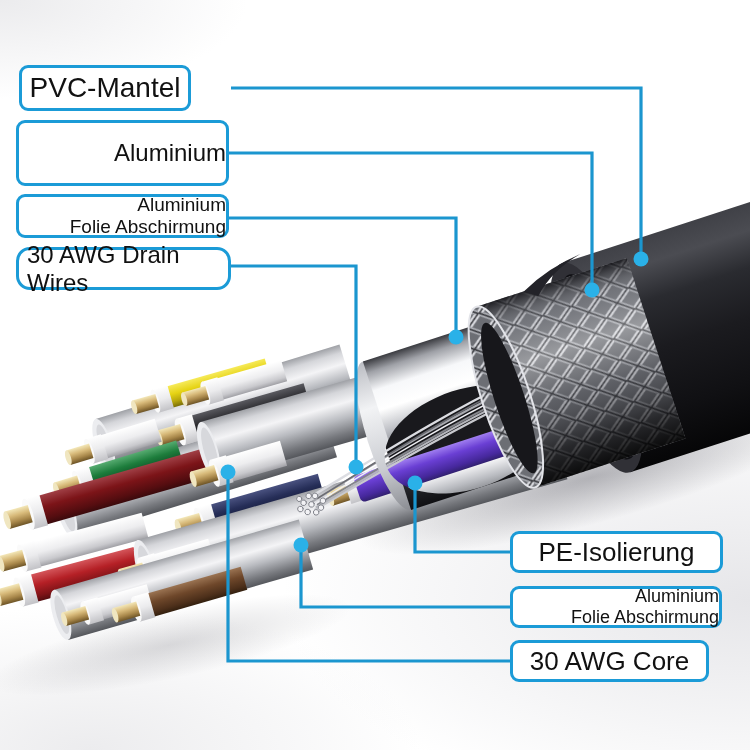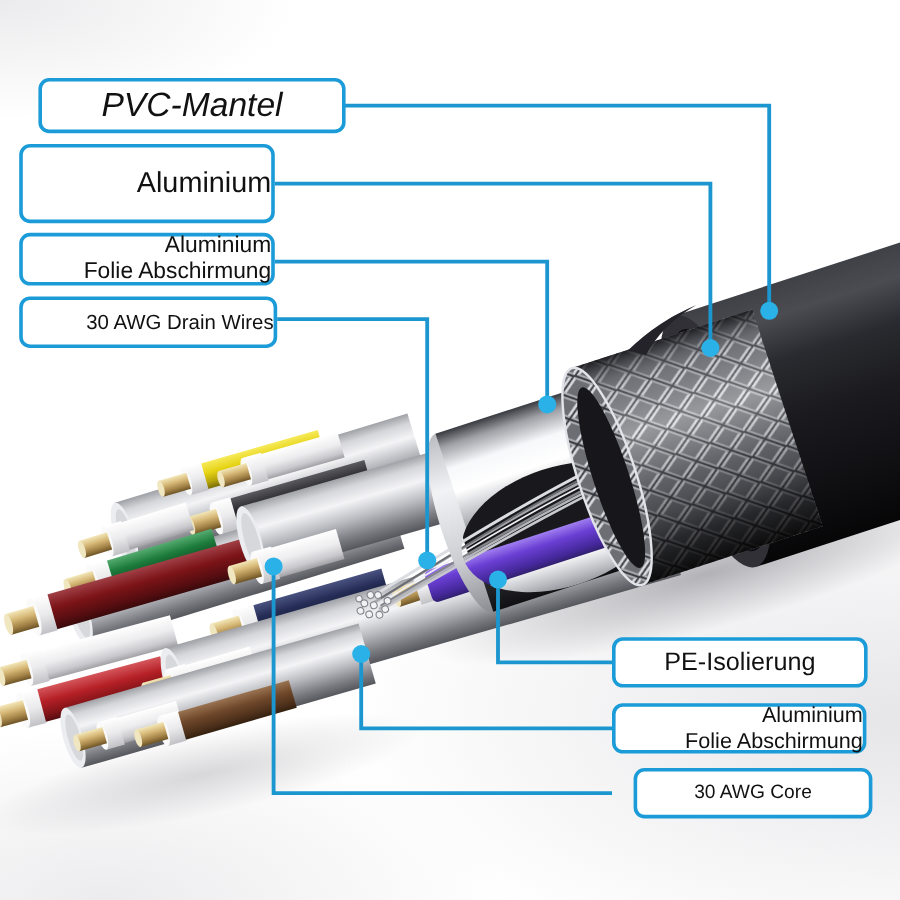--- a/index.html
+++ b/index.html
@@ -12,27 +12,27 @@
       radial-gradient(80% 35% at 12% 100%, #ececee 0%, rgba(255,255,255,0) 55%),
       #ffffff;
   }
   .stage svg{position:absolute;left:0;top:0;}
   .callout-box{
     position:absolute;background:#ffffff;border:3px solid #1b9bd7;border-radius:9px;
     color:#111;display:flex;flex-direction:column;justify-content:center;box-sizing:border-box;
   }
   .cb-center{align-items:center;text-align:center;}
   .cb-left{align-items:flex-end;}
-  .box1{left:32px;top:65px;width:256px;height:46px;font-size:28px;font-style:italic;}
+  .box1{left:19px;top:65px;width:172px;height:46px;font-size:28px;}
   .box2{left:16px;top:120px;width:213px;height:66px;font-size:24px;line-height:1.25;padding-left:14px;}
   .box3{left:16px;top:194px;width:213px;height:44px;font-size:19px;line-height:1.15;padding-left:12px;}
-  .box4{left:16px;top:247px;width:215px;height:43px;font-size:17px;padding-left:19px;}
-  .box5{left:510px;top:531px;width:213px;height:42px;font-size:21px;}
+  .box4{left:16px;top:247px;width:215px;height:43px;font-size:24px;padding-left:8px;border-radius:14px;}
+  .box5{left:510px;top:531px;width:213px;height:42px;font-size:26px;}
   .box6{left:510px;top:586px;width:212px;height:42px;font-size:18px;line-height:1.16;padding-left:12px;}
-  .box7{left:528px;top:640px;width:199px;height:42px;font-size:16px;}
+  .box7{left:510px;top:640px;width:199px;height:42px;font-size:26px;}
 </style>
 </head>
 <body>
 
 <div class="stage">
 
 <svg width="750" height="750" viewBox="0 0 750 750">
   <defs>
     <linearGradient id="gGray" x1="0" y1="0" x2="0" y2="1">
       <stop offset="0" stop-color="#9fa1a6"></stop>

